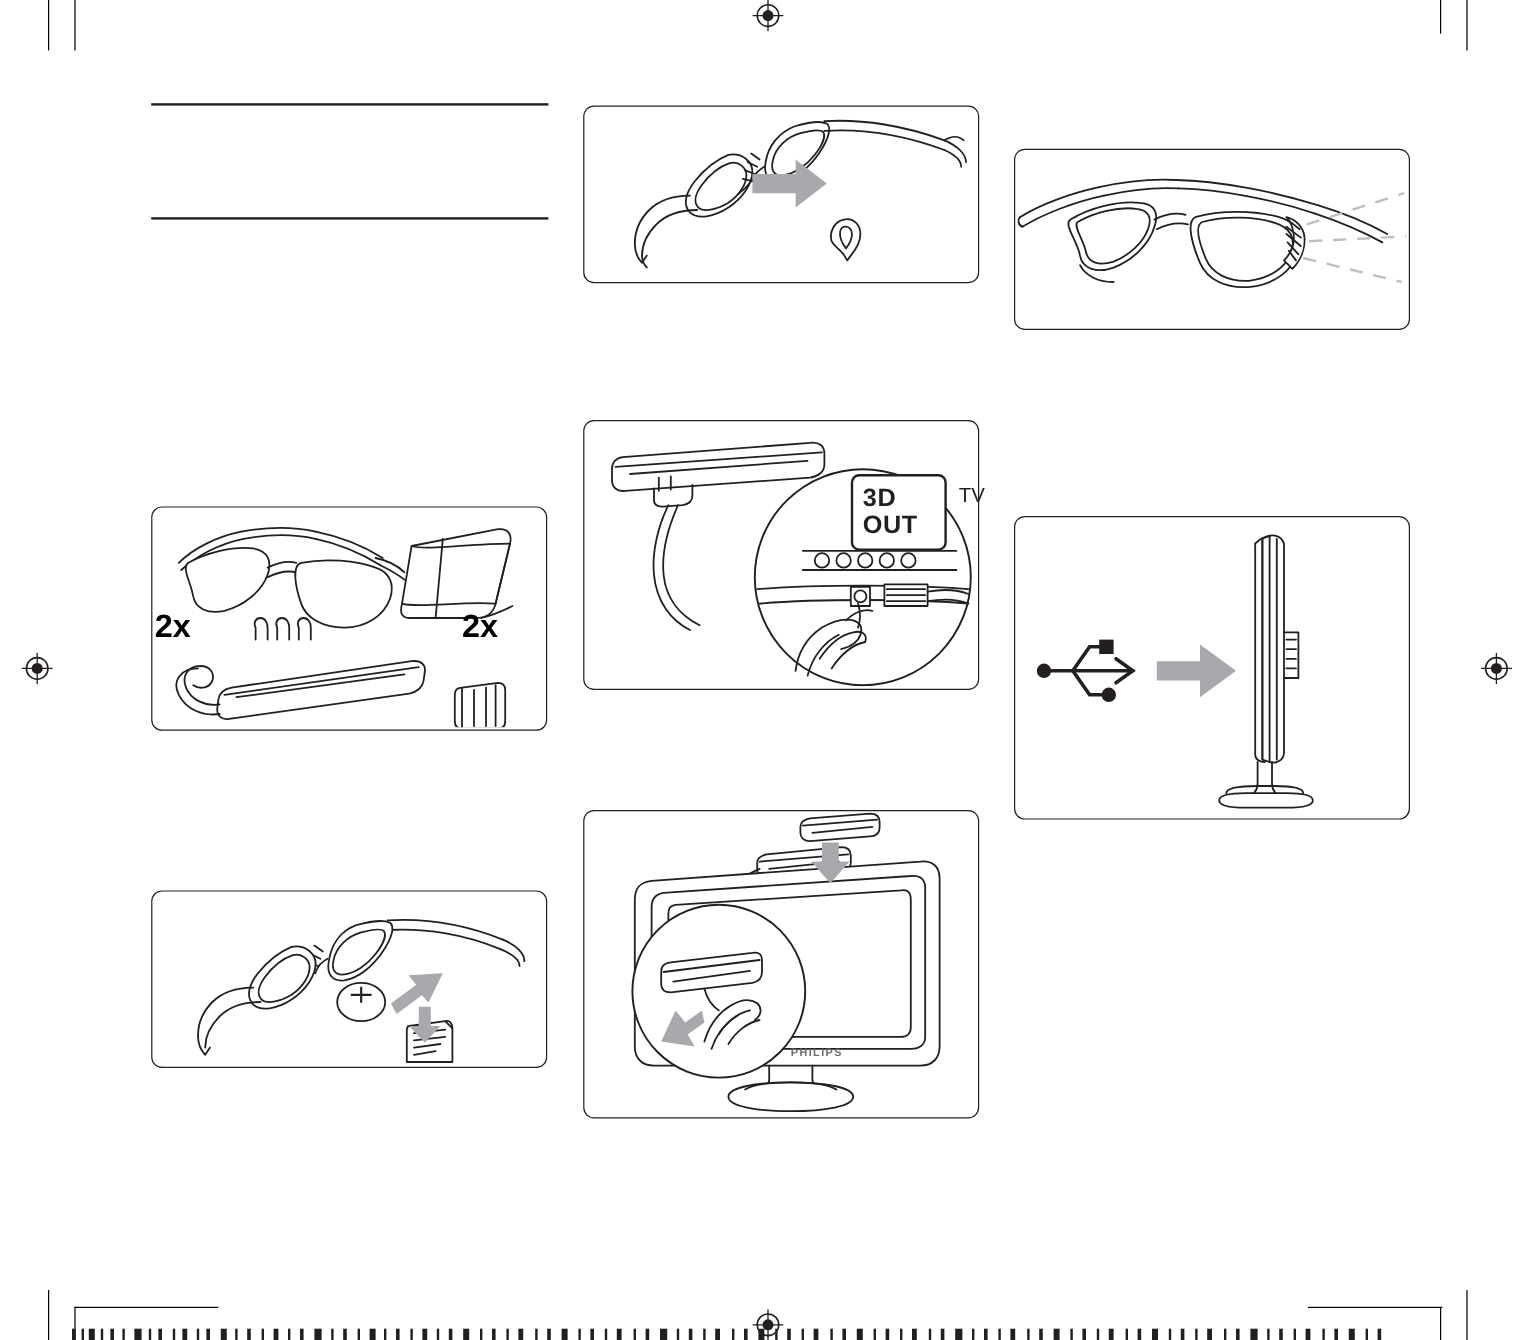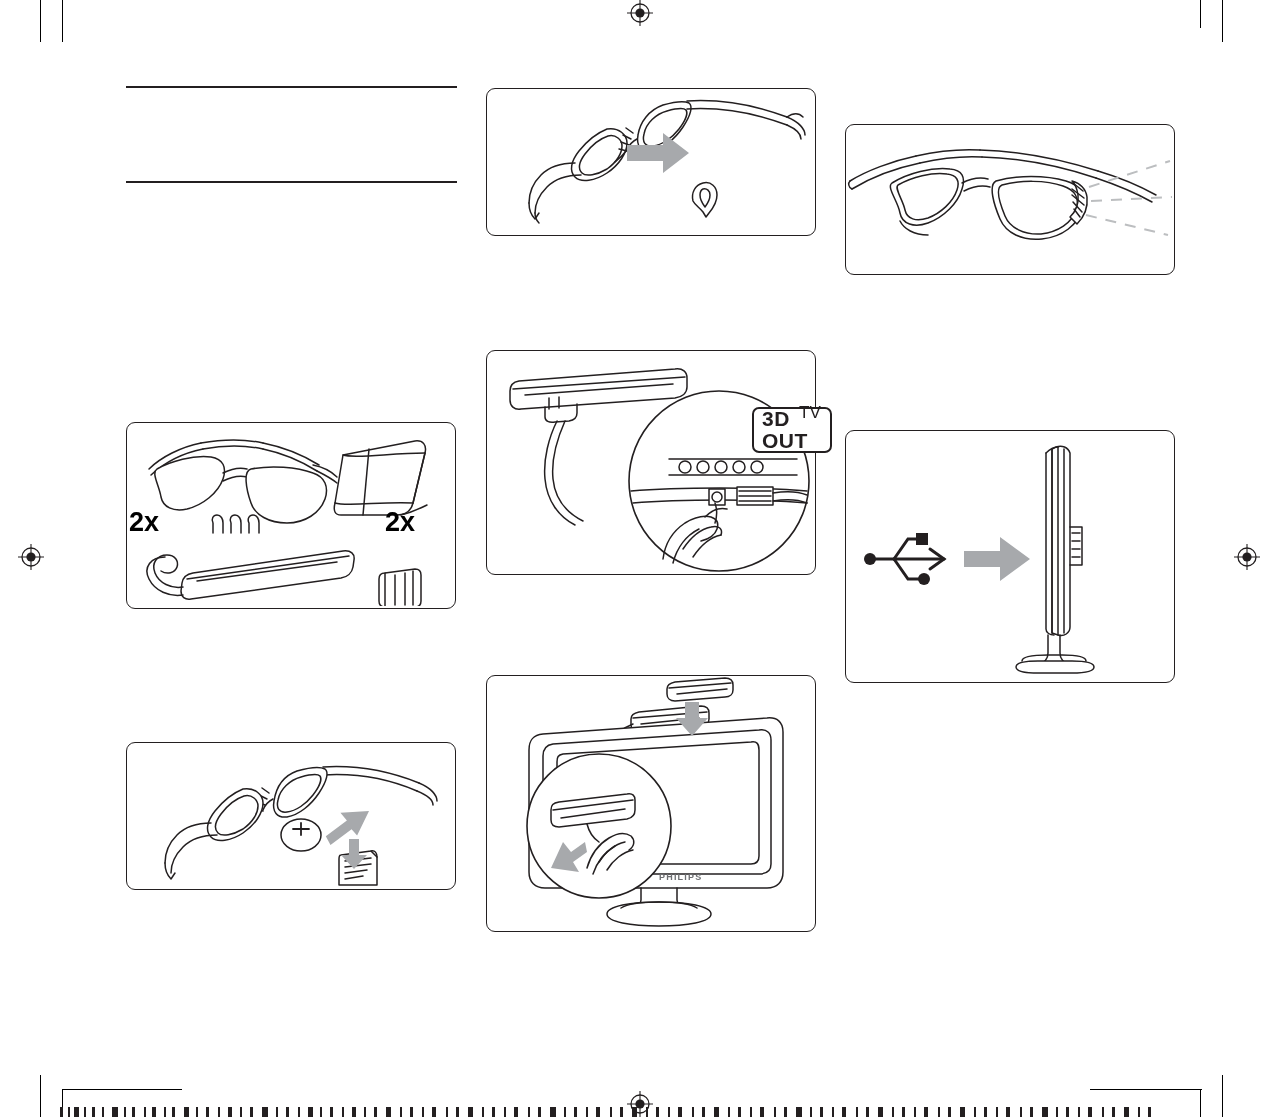--- a/index.html
+++ b/index.html
@@ -327,21 +327,21 @@
 
         <path d="M228 152 C230 158 230 166 228 172"></path>
 
         <path d="M250 136 L286 136 L286 154 L250 154 Z" fill="#ffffff"></path>
         <path d="M252 140 L284 140 M252 145 L284 145 M252 150 L284 150"></path>
         <path d="M286 142 C298 140 310 140 320 144"></path>
         <path d="M286 150 C298 148 310 148 320 152"></path>
       </g>
     </svg>
 
-    <div class="badge" style="left:222px;top:56px;width:80px;height:46px;margin-left:43px;">
+    <div class="badge" style="left:222px;top:44px;width:80px;height:64px;">
       <div class="line1">3D</div>
       <div class="line2">OUT</div>
     </div>
     <div class="badge-side" style="left:312px;top:52px;">TV</div>
   </div>
 
   <div class="panel" style="left:845px;top:430px;width:330px;height:253px;">
     <svg width="326" height="249" viewBox="0 0 326 249">
       <g fill="none" stroke="#231f20" stroke-width="1.5" stroke-linejoin="round" stroke-linecap="round">
 

